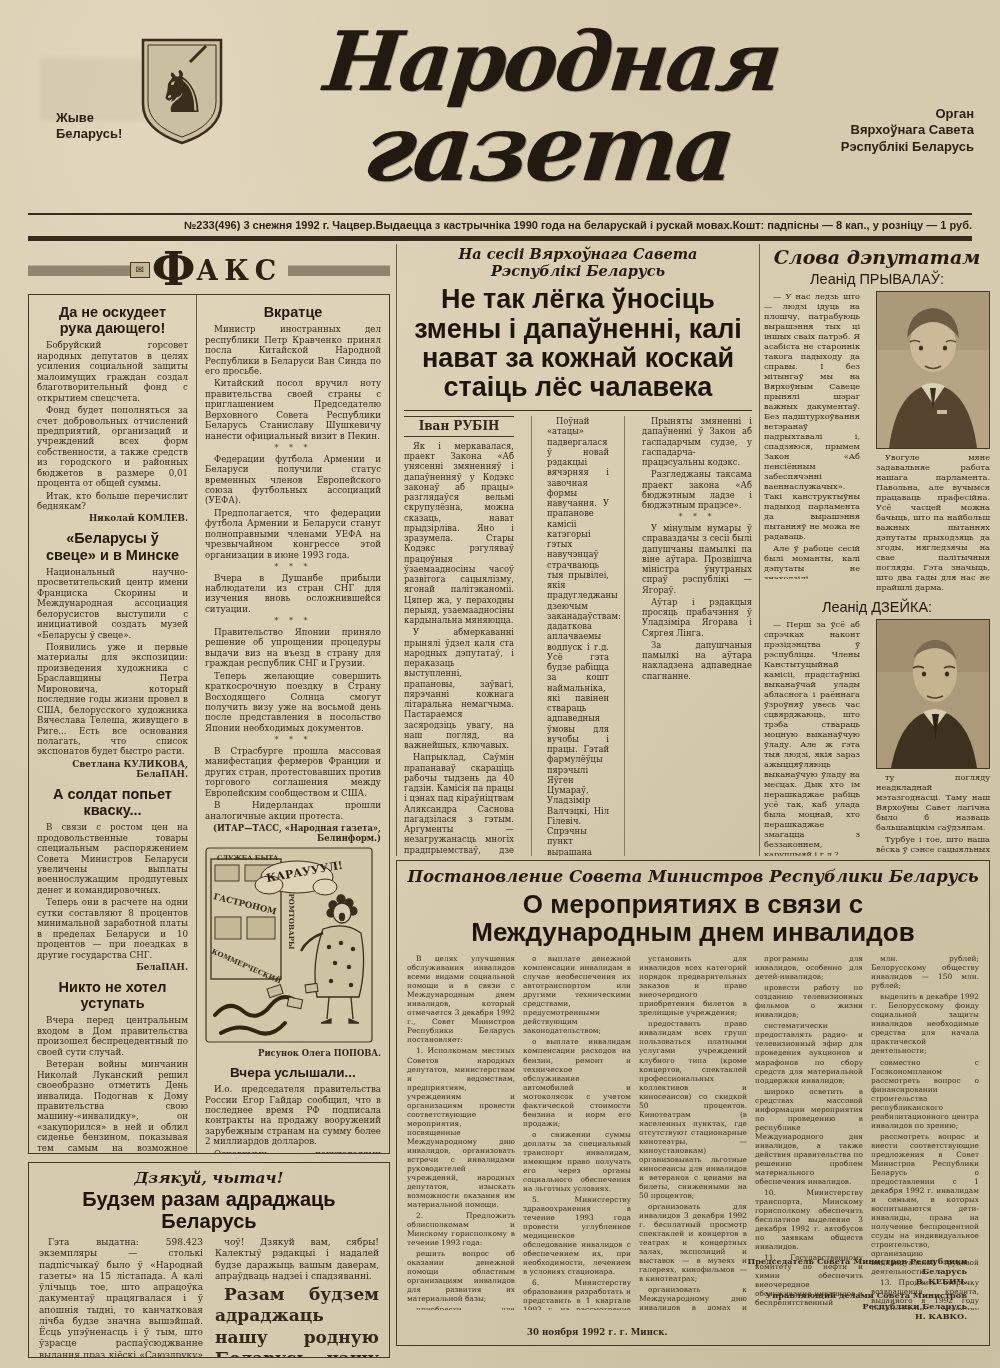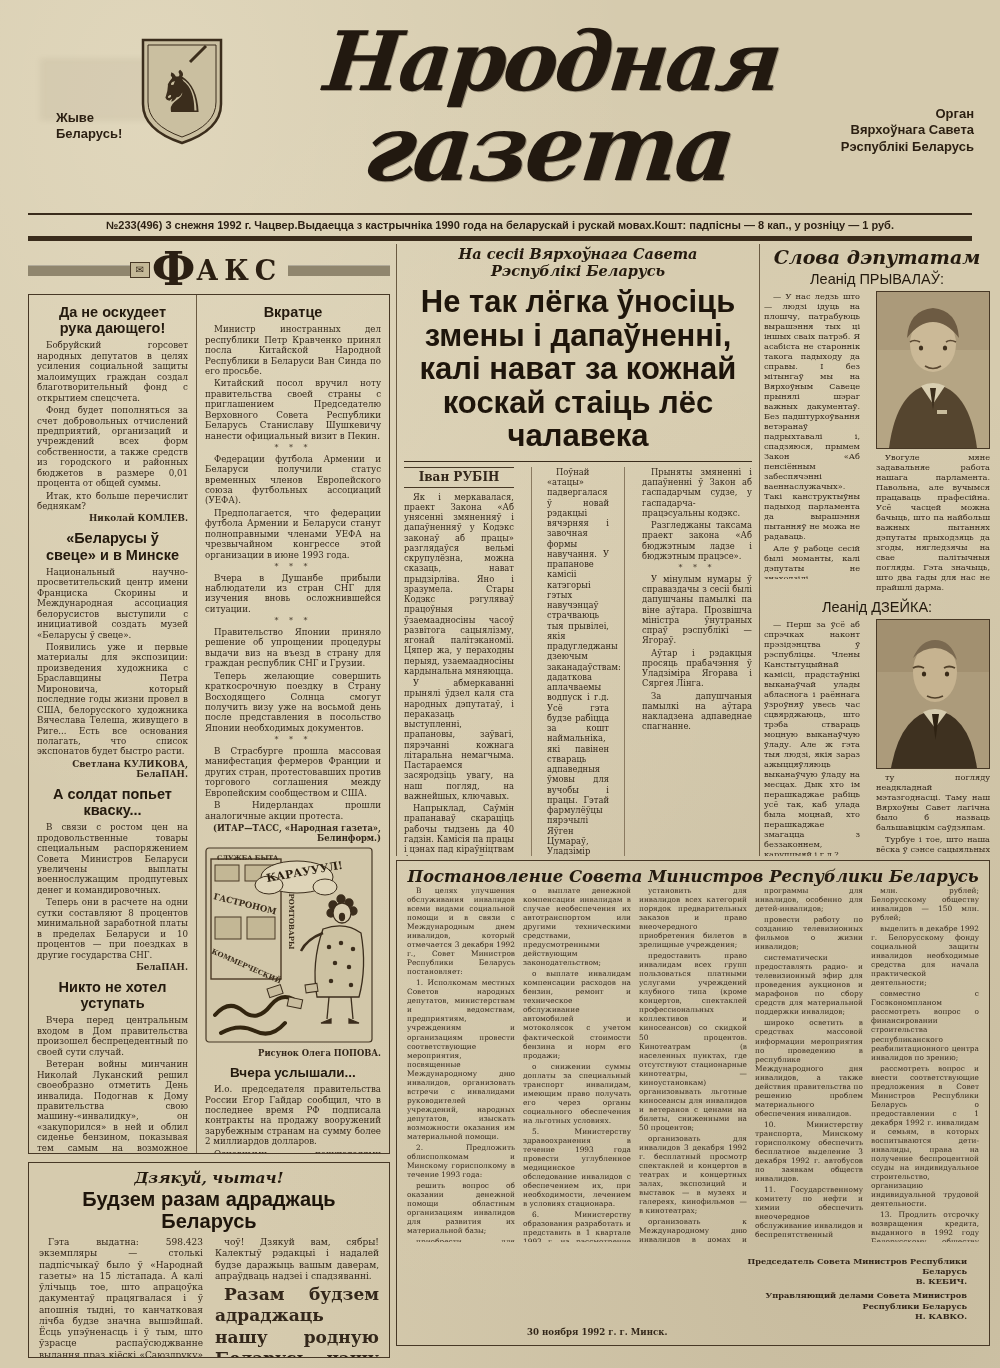--- a/index.html
+++ b/index.html
@@ -12,21 +12,21 @@
   .abs{position:absolute}
   .clip{overflow:hidden}
   p{ text-align:justify;text-indent:9px;margin-bottom:2px}
   .stars{text-align:center;font-size:8px;letter-spacing:4px;margin:1px 0;text-indent:0}
   .sig{display:block;text-align:right;font-weight:bold;font-size:8.8px;margin-top:2px}
   .frame{border:1.6px solid #473826}
   .rule{background:#3a2c1c}
   
   .title-line{font-family:"DejaVu Serif",serif;font-style:italic;font-weight:bold;color:#221910;letter-spacing:-3px;line-height:1;transform:skewX(-6deg);text-shadow:1px 1px 0 rgba(40,28,16,.35)}
   .slogan,.organ{font-family:"Liberation Sans",sans-serif;font-weight:bold;font-size:13px;line-height:1.25;color:#2b1f12}
-  .dateline{display:flex;justify-content:center;font-family:"Liberation Sans",sans-serif;font-weight:bold;font-size:11px;color:#2b1f12}
+  .dateline{display:flex;justify-content:flex-end;font-family:"Liberation Sans",sans-serif;font-weight:bold;font-size:11px;color:#2b1f12}
   
   .faks-head{display:flex;align-items:center;height:48px}
   .bar{height:11px;background:#90866e;box-shadow:inset 0 1px 0 rgba(255,255,255,.3)}
   .faks-icon{width:20px;height:16px;border:1px solid #473826;background:#c4b897;font-size:10px;line-height:14px;text-align:center;margin-right:2px}
   .faks-f{font-size:46px;font-weight:bold;line-height:.9;color:#2b1f12}
   .faks-rest{font-size:27px;font-weight:bold;letter-spacing:6px;color:#2b1f12;margin:0 6px 0 1px}
   .art-title{font-family:"Liberation Sans",sans-serif;font-weight:bold;font-size:14.5px;line-height:1.12;text-align:center;margin:7px 4px 4px;color:#241a0e}
   .art-title.sm{font-size:13.5px}
   .bodytext{font-size:8.7px;line-height:1.2}
   .briefs p{font-weight:500}
@@ -221,21 +221,21 @@
 
     </div>
   </div>
 </div>
 
 <div class="abs clip" style="left:396px;top:244px;width:364px;height:612px;border-left:1px solid #6a5a42;border-right:1px solid #6a5a42;padding:2px 7px 0">
   <div class="kicker" style="font-size:14.5px;line-height:1.15">
     <div>На сесіі Вярхоўнага Савета</div>
     <div>Рэспублікі Беларусь</div>
   </div>
-  <h1 class="headline" style="font-size:31px;margin:6px 0 8px">Не так лёгка ўносіць змены і дапаўненні, калі нават за кожнай коскай стаіць лёс чалавека</h1>
+  <h1 class="headline" style="font-size:27px;margin:6px 0 8px">Не так лёгка ўносіць змены і дапаўненні, калі нават за кожнай коскай стаіць лёс чалавека</h1>
   <div class="rule" style="height:1.2px;margin-bottom:5px"></div>
   <div class="cols" style="gap:17px">
     <div class="col" style="width:110px;height:470px">
       <div class="byline">Іван РУБІН</div>
       <div>
           <p>Як і меркавалася, праект Закона «Аб унясенні змяненняў і дапаўненняў у Кодэкс законаў аб працы» разглядаўся вельмі скрупулёзна, можна сказаць, нават прыдзірліва. Яно і зразумела. Стары Кодэкс рэгуляваў працоўныя ўзаемаадносіны часоў развітога сацыялізму, ягонай палітэканоміі. Цяпер жа, у пераходны перыяд, узаемаадносіны кардынальна мяняюцца.</p>
           <p>У абмеркаванні прынялі ўдзел каля ста народных дэпутатаў, і пераказаць выступленні, прапановы, заўвагі, пярэчанні кожнага літаральна немагчыма. Пастараемся засяродзіць увагу, на наш погляд, на важнейшых, ключавых.</p>
           <p>Напрыклад, Саўмін прапанаваў скараціць рабочы тыдзень да 40 гадзін. Камісія па працы і цэнах пад кіраўніцтвам Аляксандра Саснова пагадзілася з гэтым. Аргументы — незагружанасць многіх прадпрыемстваў, дзе нават на 40 гадзін не хапае работы. Старшыня Дзяржкампрацы Рыгор Бадзей з гэтым не пагадзіўся і прапанаваў пакінуць узаконеную норму — 41 гадзіна.</p>
         </div>
     </div>
@@ -314,20 +314,21 @@
       <div class="caption">
           <p>ту погляду неадкладнай мэтазгоднасці. Таму наш Вярхоўны Савет лагічна было б назваць бальшавіцкім саўдзяпам.</p>
           <p>Турбуе і тое, што наша вёска ў сэнсе сацыяльных даброт была на другім плане. Заработная плата даяркі, якая надойвае каля 6000 кілаграмаў малака ад каровы ў год, складае каля 3000 рублёў. А рабочы на заводзе ў Мінску атрымлівае ў некалькі разоў больш. І такая сітуацыя ні да чаго добрага не прывядзе.</p>
         </div>
     </div>
   </div>
 </div>
 
 <div class="abs frame clip" style="left:396px;top:860px;width:594px;height:486px;padding:6px 10px 26px">
   <div class="kicker" style="font-size:16.5px">Постановление Совета Министров Республики Беларусь</div>
+  <h2 class="headline" style="font-size:26px;margin:4px 30px 8px">О мероприятиях в связи с Международным днем инвалидов</h2>
   <div class="decree-cols" style="height:356px">
     <div class="col">
         <p>В целях улучшения обслуживания инвалидов всеми видами социальной помощи и в связи с Международным днем инвалидов, который отмечается 3 декабря 1992 г., Совет Министров Республики Беларусь постановляет:</p>
         <p>1. Исполкомам местных Советов народных депутатов, министерствам и ведомствам, предприятиям, учреждениям и организациям провести соответствующие мероприятия, посвященные Международному дню инвалидов, организовать встречи с инвалидами руководителей учреждений, народных депутатов, изыскать возможности оказания им материальной помощи.</p>
         <p>2. Предложить облисполкомам и Минскому горисполкому в течение 1993 года:</p>
         <p>решить вопрос об оказании денежной помощи областным организациям инвалидов для развития их материальной базы;</p>
         <p>приобрести для областных и минской городской организаций инвалидов по одному специально приспособленному для инвалидов-колясочников автобусу.</p>
       </div>
     <div class="col">
         <p>о выплате денежной компенсации инвалидам в случае необеспечения их автотранспортом или другими техническими средствами, предусмотренными действующим законодательством;</p>

